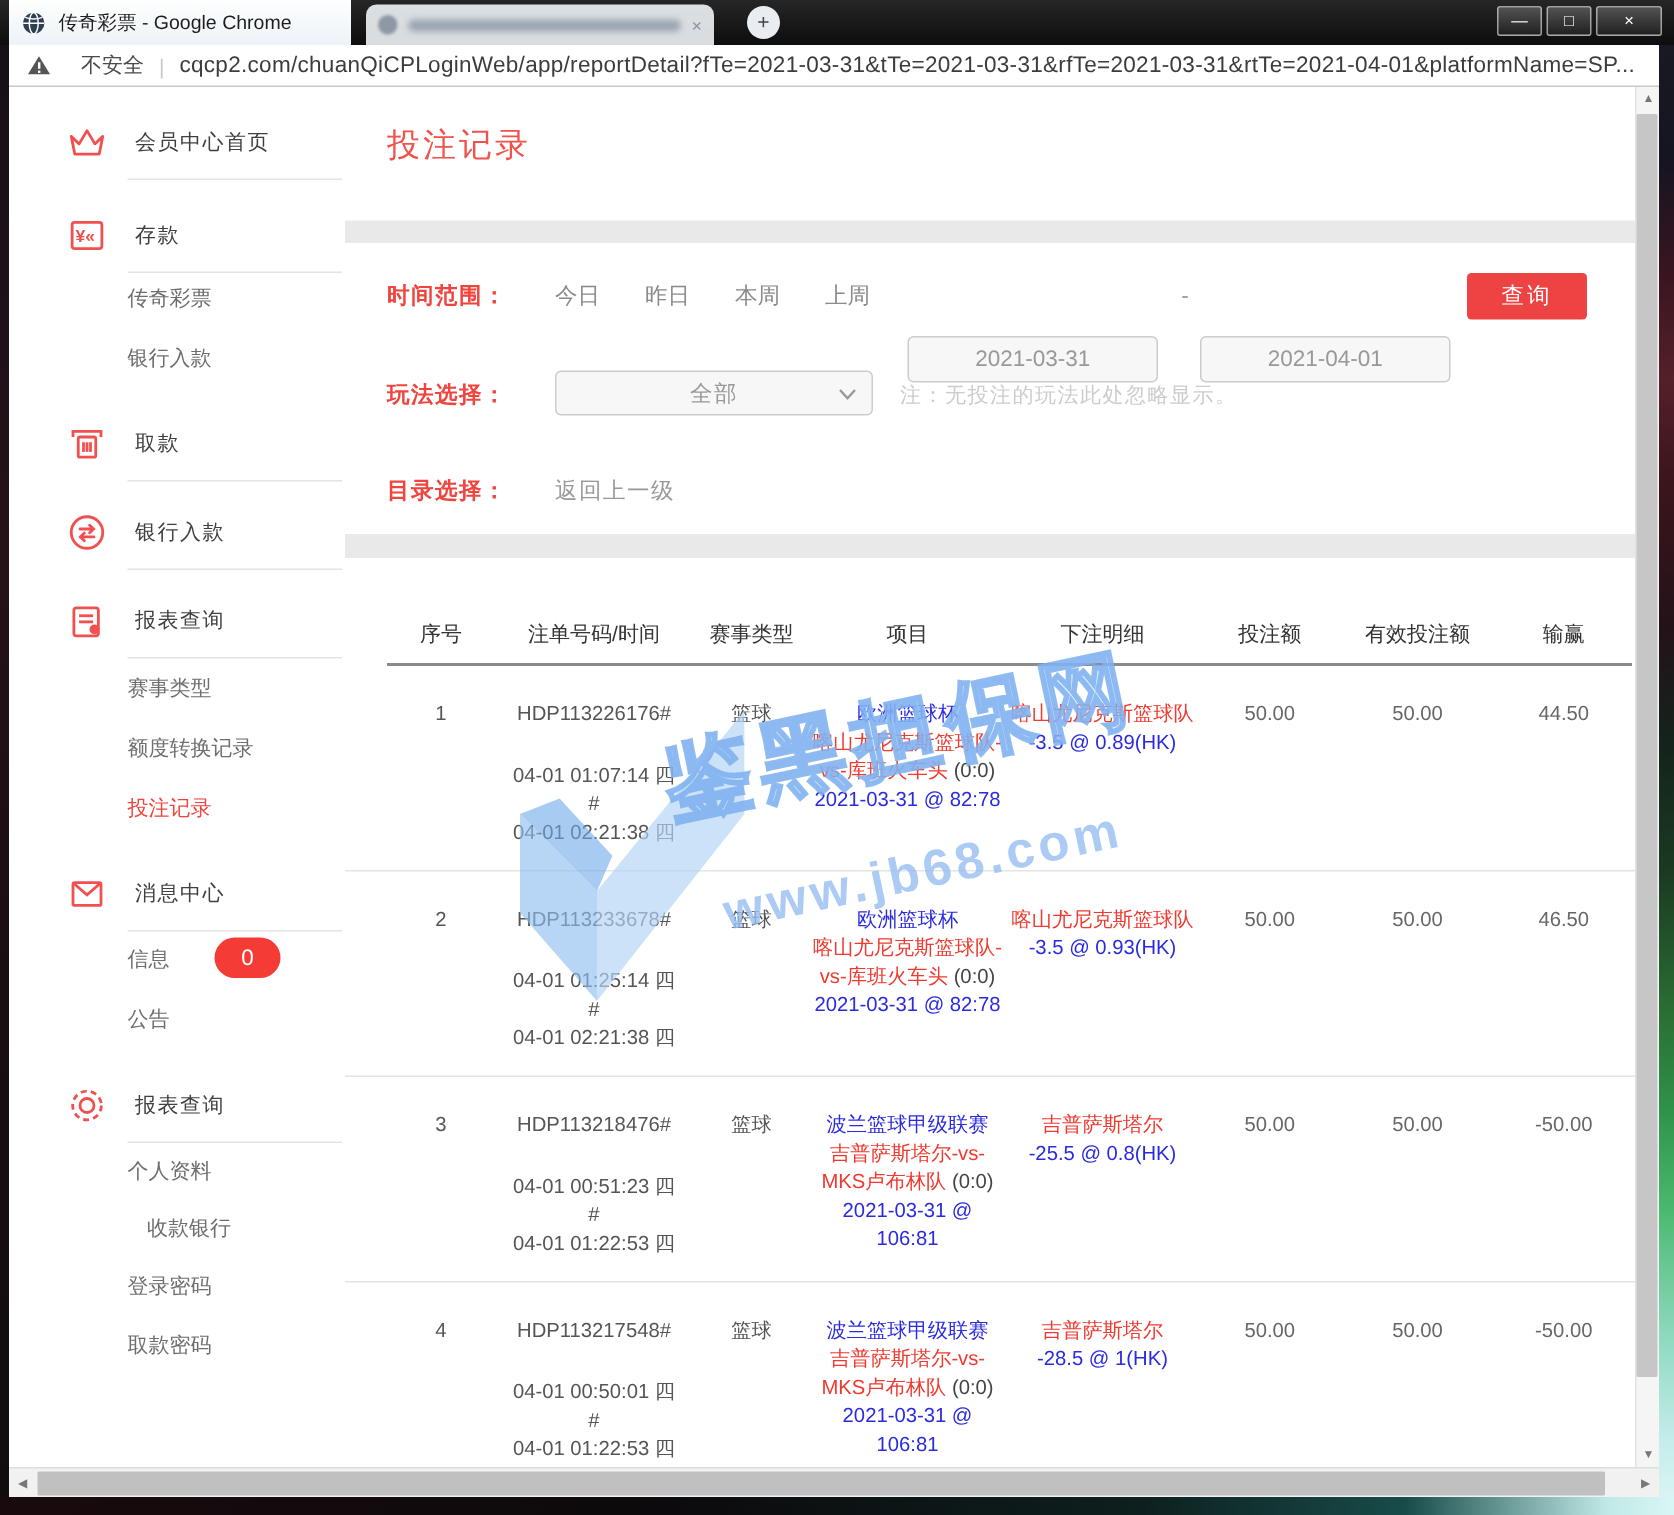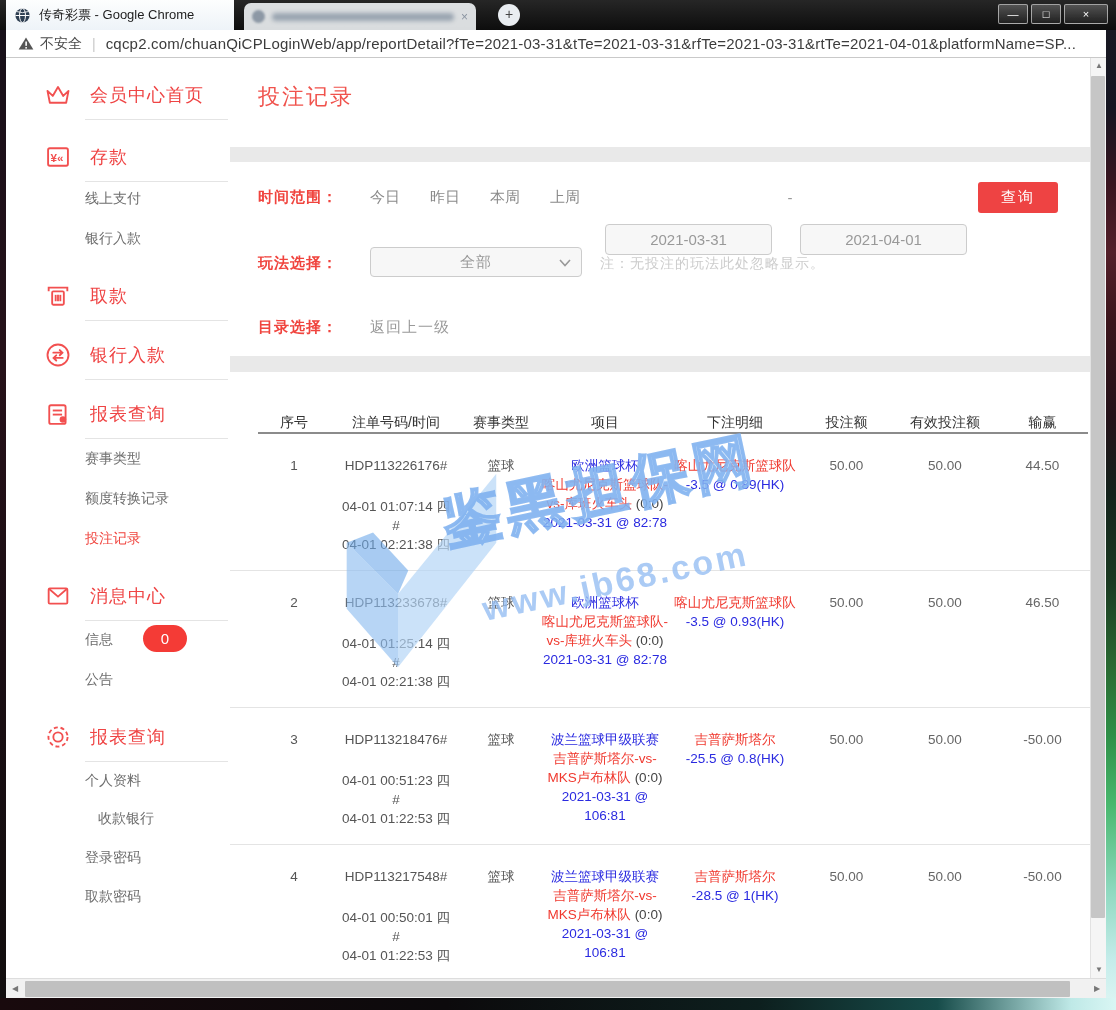--- a/index.html
+++ b/index.html
@@ -20,40 +20,40 @@
   .newtab-circle { position:absolute; left:498px; top:4px; width:22px; height:22px; border-radius:50%;
     background:#e9edf1; color:#444; font-size:14px; text-align:center; line-height:21px; }
   .winbtns { position:absolute; right:8px; top:4px; display:flex; gap:3px; }
   .winbtn { width:30px; height:20px; background:linear-gradient(rgba(255,255,255,.22),rgba(255,255,255,.06));
     border:1px solid rgba(255,255,255,.55); border-radius:2px; color:#fff; font-size:11px;
     display:flex; align-items:center; justify-content:center; cursor:default; }
   .winbtn.close { width:44px; }
 
   #urlbar { position:absolute; left:6px; top:30px; width:1104px; height:28px; background:#fff;
     border-bottom:1px solid #c9c9c9; display:flex; align-items:center; padding-left:12px; }
-  .warn-label { font-size:14px; color:#4a4a4a; margin-left:6px; }
+  .warn-label { font-size:14px; color:#4a4a4a; margin-left:20px; }
   .url-sep { color:#c8c8c8; margin:0 10px; font-size:14px; }
   .url-text { font-size:15px; color:#3c3c3c; letter-spacing:.2px; white-space:nowrap; }
 
   
   #border-left { position:absolute; left:0; top:30px; width:6px; height:968px;
     background:linear-gradient(#171019,#261119 35%,#1a0e13 65%,#110d0e); }
   #border-right { position:absolute; left:1106px; top:30px; width:10px; height:968px;
     background:linear-gradient(#191923,#151521 8%,#3a1520 16%,#54202a 23%,#3b151c 30%,#241219 40%,
       #14231c 48%,#1b3a22 57%,#2a6b33 66%,#2f9048 73%,#49b86e 80%,#8fd9c0 89%,#c4ecea 96%,#d9f4f2); }
   #border-bottom { position:absolute; left:0; top:998px; width:1116px; height:12px;
     background:linear-gradient(to right,#190a0d,#0c0a0c 40%,#0d1f1e 68%,#174c4a 84%,#bfe9e7 96%,#d9f6f4); }
 
   
   #app { position:absolute; left:6px; top:58px; width:1084px; height:920px; background:#fff; overflow:hidden; }
 
   
   #sidebar { position:absolute; left:0; top:0; width:224px; height:920px; background:#fff; }
   .side-main { position:absolute; left:38px; display:flex; align-items:center; gap:18px; cursor:pointer; }
-  .side-main .lbl { font-size:18px; color:#ef4444; letter-spacing:1px; }
+  .side-main .lbl { font-size:14px; color:#404040; letter-spacing:1px; }
   .side-sub { position:absolute; left:79px; font-size:14px; color:#6e6e6e; cursor:pointer; }
   .side-sub.active { color:#f0443e; }
   .side-sep { position:absolute; left:79px; width:143px; height:1px; background:#e4e4e4; }
   .badge { position:absolute; left:137px; width:44px; height:27px; background:#f43b36; border-radius:14px;
     color:#fff; font-size:15px; text-align:center; line-height:27px; }
   .sicon { width:28px; height:28px; flex:0 0 28px; }
 
   
   #main { position:absolute; left:224px; top:0; width:860px; height:920px; background:#fff; }
   .page-title { position:absolute; left:28px; top:24px; font-size:22px; color:#f0524c; letter-spacing:2px; }
@@ -75,21 +75,21 @@
     border:1px solid #ccc; border-radius:4px; display:flex; align-items:center; justify-content:center; cursor:pointer; }
   .select-box .val { font-size:15px; color:#999; letter-spacing:1px; }
   .select-chev { position:absolute; right:10px; top:11px; }
   .f-note { position:absolute; left:370px; top:93px; font-size:14px; color:#ccc; letter-spacing:1px; }
   .back-link { position:absolute; left:140px; top:156px; font-size:15px; color:#999; letter-spacing:1px; cursor:pointer; }
 
   
   #table-card { position:absolute; left:0; top:314px; width:860px; height:606px; background:#fff; overflow:hidden; }
   .tgrid { display:grid; grid-template-columns:72px 132px 78px 130px 130px 93px 104px 91px; padding:0 0 0 28px; }
   .thead { padding-top:42px; }
-  .thead > div { font-size:14px; color:#333; text-align:center; padding-bottom:0; }
+  .thead > div { font-size:14px; color:#333; text-align:center; padding-bottom:10px; }
   .thead-rule { margin-left:28px; width:830px; height:2px; background:#8b8b8b; }
   .trow { border-bottom:1px solid #e4e4e4; padding-top:22px; padding-bottom:16px; }
   .trow .c { font-size:13.5px; line-height:19px; color:#666; text-align:center; }
   .c.seq, .c.order, .c.sport { color:#555; }
   .order-times { margin-top:22px; }
   .t-blue { color:#2a2ae0; }
   .t-red { color:#f0392f; }
   .t-dark { color:#444;margin-top:42px; }
   .pos { color:#2a2ae0; }
   .neg { color:#f0392f; }
@@ -159,21 +159,21 @@
     <div class="side-sep" style="top:61px;"></div>
 
     <div class="side-main" style="top:85px;">
       <svg class="sicon" viewBox="0 0 24 24" fill="none" stroke="#f25050" stroke-width="1.6">
         <rect x="3.5" y="4.5" width="17" height="15" rx="1.5"></rect>
         <text x="5.5" y="16" font-size="10" fill="#f25050" stroke="none" font-weight="bold">¥«</text>
       </svg>
       <span class="lbl">存款</span>
     </div>
     <div class="side-sep" style="top:123px;"></div>
-    <div class="side-sub" style="top:132px;">线上支付</div>
+    <div class="side-sub" style="top:132px;">传奇彩票</div>
     <div class="side-sub" style="top:172px;">银行入款</div>
 
     <div class="side-main" style="top:224px;">
       <svg class="sicon" viewBox="0 0 24 24" fill="none" stroke="#f25050" stroke-width="1.6">
         <path d="M4 8 V4.8 H20 V8"></path>
         <rect x="7" y="8" width="10" height="11.5" rx="1"></rect>
         <line x1="10" y1="11" x2="10" y2="16.5"></line>
           <line x1="12" y1="11" x2="12" y2="16.5"></line>
           <line x1="14" y1="11" x2="14" y2="16.5"></line>
       </svg>

